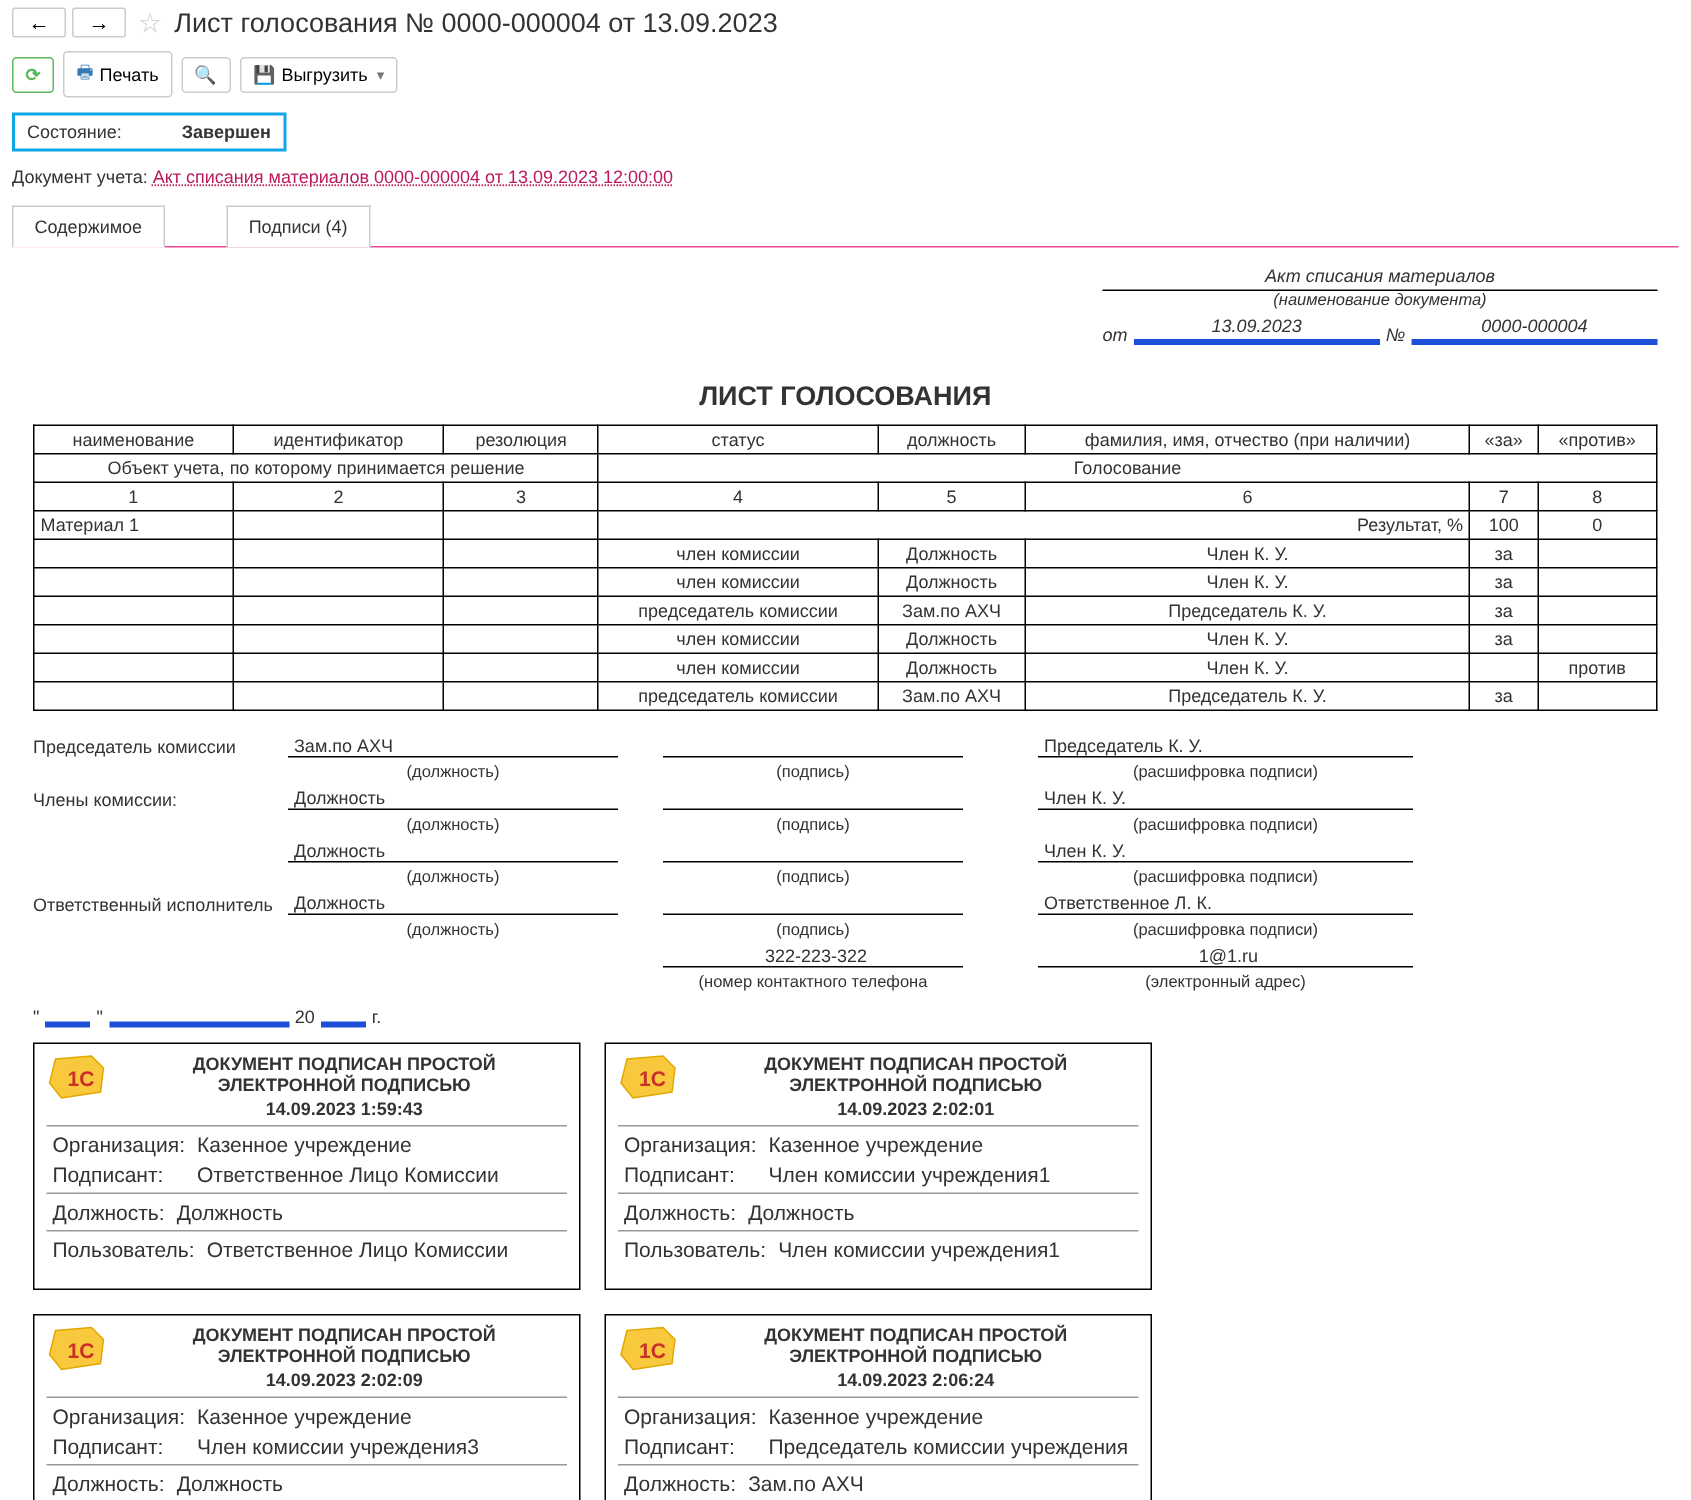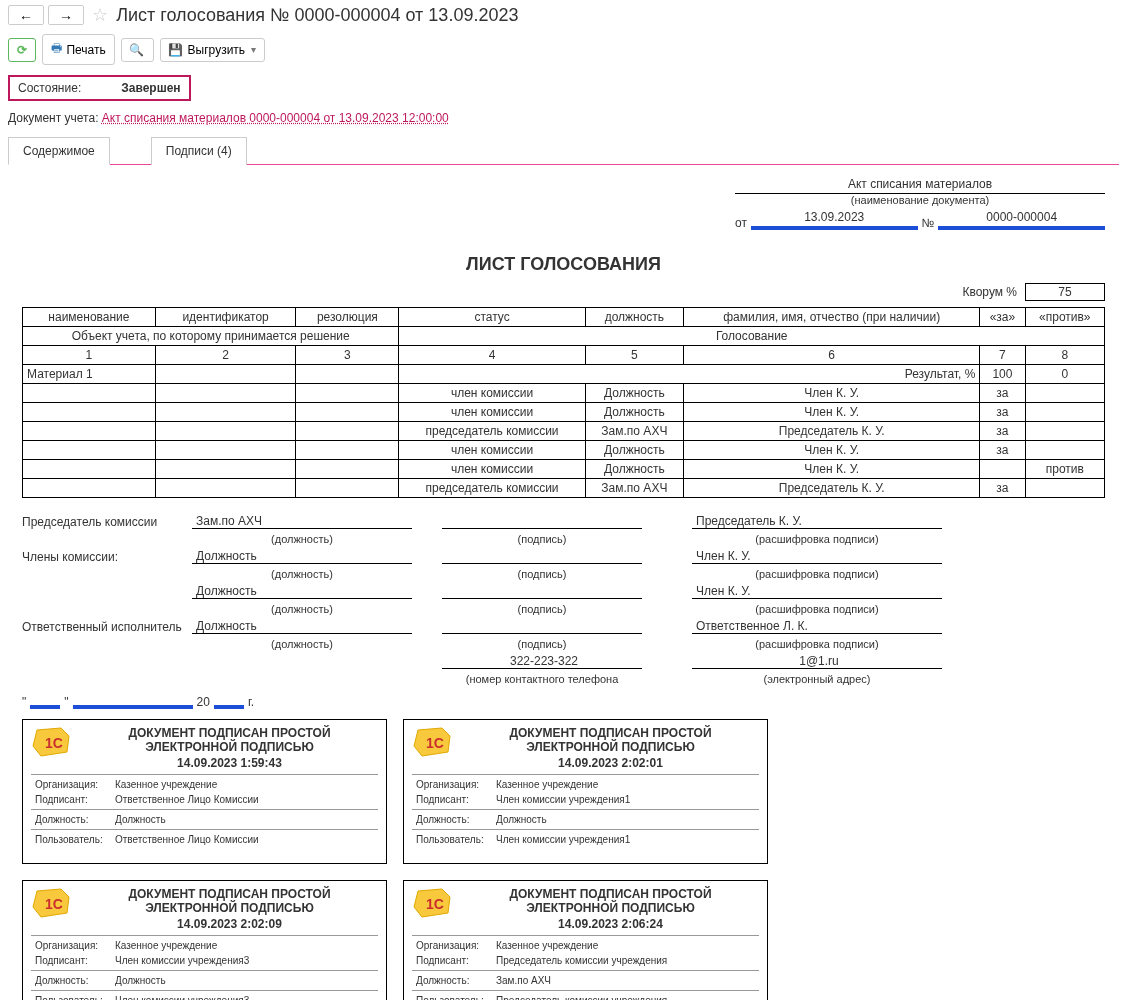--- a/index.html
+++ b/index.html
@@ -57,21 +57,21 @@
   .refresh-icon { color: #5cb85c; font-weight: bold; }
   .printer-icon { color: #337ab7; }
   .preview-icon { color: #337ab7; }
   .save-icon { color: #337ab7; }
   .caret { color: #777; font-size: 10px; margin-left: 2px; }
   .state-row {
     display: inline-flex;
     align-items: center;
     margin: 6px 8px;
     padding: 4px 8px;
-    border: 2px solid #be185d;
+    border: 2px solid #0ea5e9;
     gap: 40px;
   }
   .doc-row {
     padding: 4px 8px;
   }
   .doc-link {
     color: #be185d;
     text-decoration: underline;
     text-decoration-style: dotted;
     cursor: pointer;
@@ -99,20 +99,21 @@
   }
   .content {
     padding: 12px 22px;
   }
   .docmeta-wrap {
     display: flex;
     justify-content: flex-end;
   }
   .docmeta {
     width: 370px;
+    font-style: italic;
   }
   .doc-name-underline {
     border-bottom: 1px solid #000;
     text-align: center;
     padding: 0 8px 2px;
   }
   .doc-name-hint {
     text-align: center;
     font-size: 11px;
   }
@@ -207,21 +208,21 @@
     flex: 1;
   }
   .stamp-date {
     font-size: 12px;
     font-weight: bold;
     margin-top: 2px;
   }
   .stamp table {
     border-collapse: collapse;
     width: 100%;
-    font-size: 10px;
+    font-size: 14px;
   }
   .stamp table td {
     padding: 2px 4px;
     vertical-align: top;
   }
   .stamp table td:first-child { width: 80px; }
   .stamp hr { border: none; border-top: 1px solid #999; margin: 2px 0; }
 </style>
 </head>
 <body>
@@ -278,24 +279,20 @@
         <span>от</span>
         <span class="uline" style="flex:1">13.09.2023</span>
         <span>№</span>
         <span class="uline" style="flex:1">0000-000004</span>
       </div>
     </div>
   </div>
 
   <div class="big-title">ЛИСТ ГОЛОСОВАНИЯ</div>
 
-  <div class="quorum-row">
-    <span>Кворум %</span>
-    <span class="quorum-box">75</span>
-  </div>
 
   <table class="vote">
     <tbody>
         <tr>
       <th>наименование</th>
       <th>идентификатор</th>
       <th>резолюция</th>
       <th>статус</th>
       <th>должность</th>
       <th>фамилия, имя, отчество (при наличии)</th>

